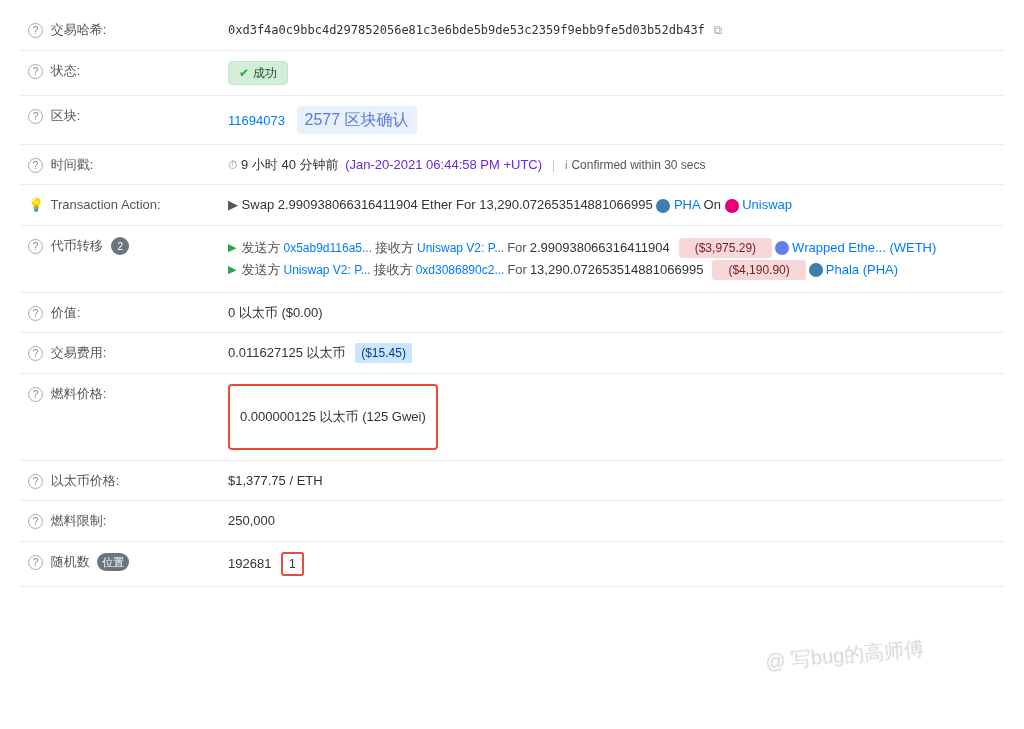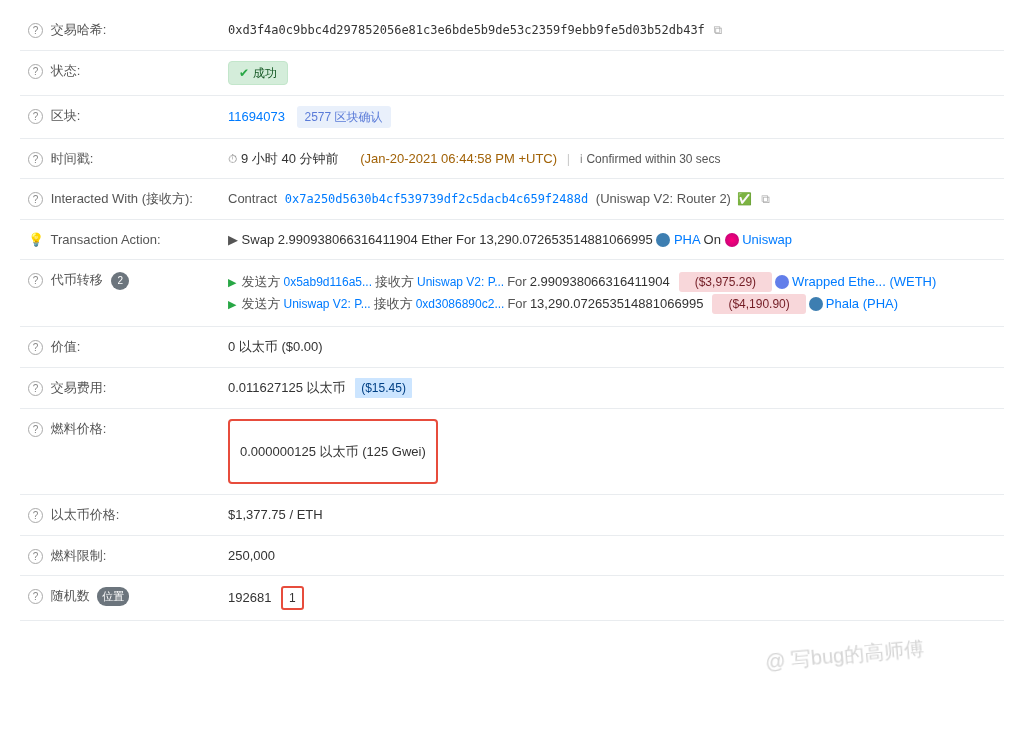--- a/index.html
+++ b/index.html
@@ -64,21 +64,21 @@
     .link {
       color: #007bff;
       text-decoration: none;
     }
     .block-confirm {
       display: inline-block;
       background: #e9f0fb;
       color: #5a7bd8;
       border-radius: 3px;
       padding: 2px 8px;
-      font-size: 12px;
+      font-size: 16px;
       margin-left: 8px;
     }
     .time-icon {
       color: #888;
       font-size: 12px;
     }
     .separator {
       color: #ccc;
       margin: 0 6px;
     }
@@ -210,37 +210,24 @@
     </td>
   </tr>
   <tr>
     <td class="label-cell">
       <span class="help-icon">?</span>
       <span>时间戳:</span>
     </td>
     <td class="value-cell">
       <span class="time-icon">⏱</span>
       <span>9 小时 40 分钟前</span>
-      <span style="color:#a16207; margin-left:18px;">(Jan-20-2021 06:44:58 PM +UTC)</span>
+      <span style="color:#6d28d9; margin-left:3px;">(Jan-20-2021 06:44:58 PM +UTC)</span>
       <span class="separator">|</span>
       <span class="confirmed-icon">ℹ</span>
       <span style="color:#555; font-size:12px;">Confirmed within 30 secs</span>
-    </td>
-  </tr>
-  <tr>
-    <td class="label-cell">
-      <span class="help-icon">?</span>
-      <span>Interacted With (接收方):</span>
-    </td>
-    <td class="value-cell">
-      <span style="color:#555;">Contract</span>
-      <a class="link" style="font-size:12px; font-family:monospace; margin-left:4px;">0x7a250d5630b4cf539739df2c5dacb4c659f2488d</a>
-      <span style="color:#555; margin-left:4px;">(Uniswap V2: Router 2)</span>
-      <span class="verified-icon">✅</span>
-      <span class="copy-icon">⧉</span>
     </td>
   </tr>
   <tr>
     <td class="label-cell">
       <span style="color:#f0c040; font-size:13px; margin-right:3px;">💡</span>
       <span>Transaction Action:</span>
     </td>
     <td class="value-cell">
       <span>
         <span style="color:#555;">▶</span>

